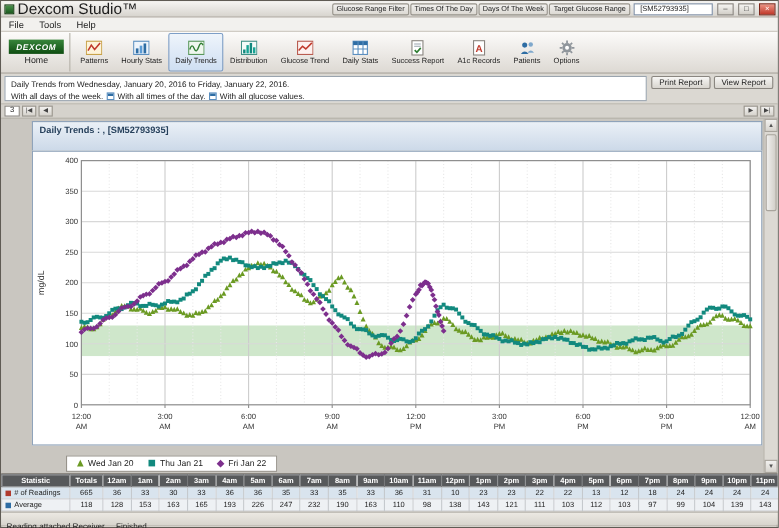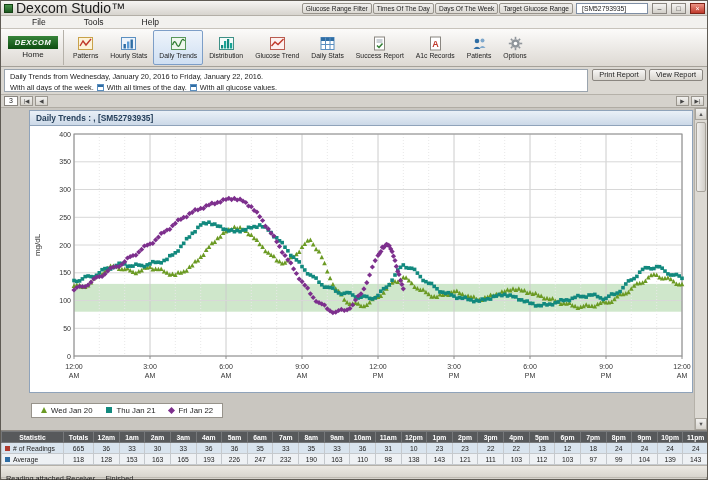--- a/index.html
+++ b/index.html
@@ -15,21 +15,21 @@
   .tb-spacer { flex:1; }
   .tb-tabs { display:flex; gap:1px; align-items:center; }
   .tb-tab { font-size:6.6px; padding:1px 3px; background:linear-gradient(#f1f0ee,#dcd9d3); border:1px solid #97938b; border-radius:2px; color:#222; white-space:nowrap; cursor:default; }
   .patient-box { font-size:6.8px; background:#fff; border:1px solid #7e8ea4; padding:1px 5px; min-width:72px; color:#222; white-space:nowrap; }
   .win-btn { width:15px; height:11px; font-size:7px; line-height:9px; text-align:center; color:#333;
     border:1px solid #8a8680; background:linear-gradient(#f5f4f2,#d2cfc8); margin-left:1px; }
   .win-btn.close { background:linear-gradient(#ec9384,#c0392b); color:#fff; border-color:#7d2418; }
 
   
   .menubar { height:13px; background:#f2f1ee; border-bottom:1px solid #c7c3bb; display:flex; align-items:center; font-size:8.5px; color:#222; }
-  .menu-item { padding:0 7px; height:100%; display:flex; align-items:center; cursor:default;margin-left:24px; }
+  .menu-item { padding:0 7px; height:100%; display:flex; align-items:center; cursor:default; }
 
   
   .toolbar { height:38px; background:linear-gradient(#fcfbfa,#ddd9d3); border-bottom:1px solid #a5a199; display:flex; align-items:stretch; padding:1px 2px; }
   .brand { display:flex; flex-direction:column; align-items:center; justify-content:center; gap:1px;
     border-right:1px solid #b5b1a9; padding:0 5px; margin-right:3px; }
   .brand-logo { width:50px; height:13px; background:linear-gradient(#38853b,#0e4d11); color:#fff; font-size:7.5px; font-weight:bold; font-style:italic; letter-spacing:0.6px; text-align:center; line-height:13px; }
   .brand-home { font-size:8px; color:#1c1c1c; }
   .toolbar-buttons { display:flex; align-items:stretch; }
   .tool-btn { display:flex; flex-direction:column; align-items:center; justify-content:center; gap:1px;
     padding:1px 5px; border:1px solid transparent; border-radius:2px; cursor:default; }
@@ -47,25 +47,25 @@
 
   
   .pagerrow { height:13px; background:#d5d2cc; border-bottom:1px solid #b0aca4; display:flex; align-items:center; gap:2px; padding:0 3px; }
   .page-box { background:#fff; border:1px solid #8a8680; font-size:7px; height:10px; line-height:8px; padding:0 4px; color:#222; }
   .pager-btn { min-width:13px; height:10px; font-size:5.6px; line-height:8px; text-align:center; color:#444; padding:0 1px;
     background:linear-gradient(#f2f1ef,#d6d3cd); border:1px solid #9a968e; cursor:default; }
   .pg-spacer { flex:1; }
 
   
   .content { flex:1; position:relative; padding:2px 14px 0 28px; background:#c9c6c0; overflow:hidden; }
-  .panel-header { width:664px; height:15px; background:linear-gradient(#eaf0f7,#ccd9e8); border:1px solid #8fa3ba; border-bottom:none;
+  .panel-header { width:664px; height:27px; background:linear-gradient(#eaf0f7,#ccd9e8); border:1px solid #8fa3ba; border-bottom:none;
     font-size:8.4px; font-weight:bold; color:#27415c; padding:2px 6px 0; }
   .chart-box { width:664px; height:268px; background:#fff; border:1px solid #8fa3ba; }
   .legend-row { margin-top:6px; margin-left:2px; }
-  .legend-box { display:inline-flex; align-items:center; gap:14px; background:#fff; border:1px solid #97938b; padding:2px 9px; }
+  .legend-box { display:inline-flex; align-items:center; gap:14px; background:#fff; border:1px solid #97938b; padding:2px 9px;margin-left:29px; }
   .legend-item { display:inline-flex; align-items:center; gap:4px; font-size:7.8px; color:#222; }
   .lm { display:inline-block; }
   .lm-triangle { width:0; height:0; border-left:3.5px solid transparent; border-right:3.5px solid transparent; border-bottom:6px solid #6b9a23; }
   .lm-square { width:6px; height:6px; }
   .lm-diamond { width:5px; height:5px; transform:rotate(45deg); }
 
   
   .vscroll { position:absolute; top:0; right:0; bottom:0; width:13px; background:#dcd9d3; border-left:1px solid #b5b1a9; display:flex; flex-direction:column; }
   .vs-btn { height:12px; font-size:5.6px; line-height:11px; text-align:center; color:#555; background:linear-gradient(#f2f1ef,#d6d3cd); border:1px solid #a8a49c; }
   .vs-track { flex:1; position:relative; }

